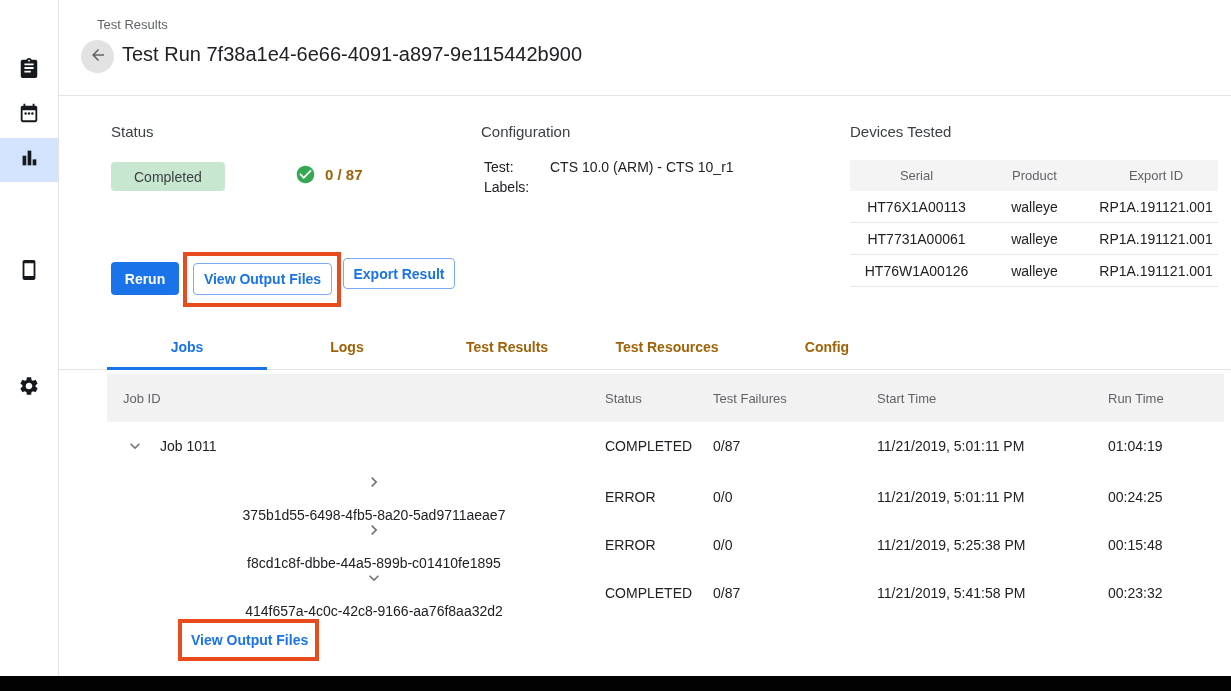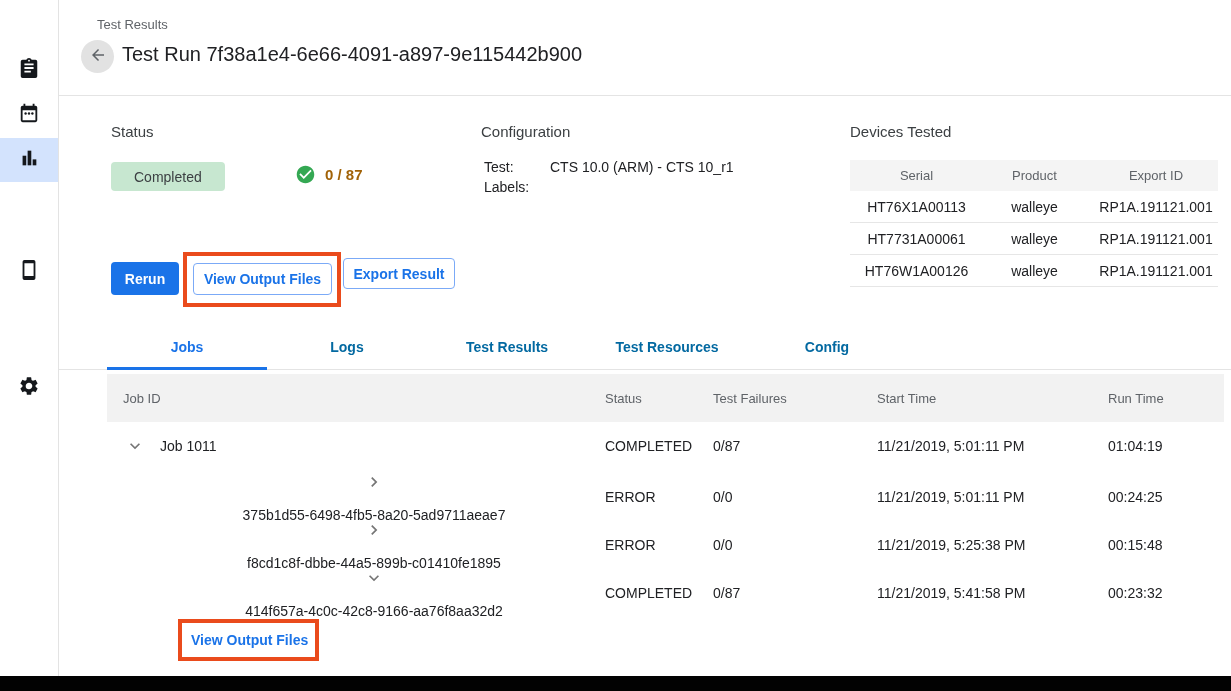--- a/index.html
+++ b/index.html
@@ -50,21 +50,21 @@
   .btn-outline { background:#fff; color:#1a73e8; border:1px solid #7baaf7; }
   .btn-vof { position:absolute; left:193px; top:263px; width:139px; height:32px; }
   .btn-export { position:absolute; left:343px; top:258px; width:112px; height:31px; }
   .annotation-box { position:absolute; border:4px solid #ea4b1c; background:transparent; pointer-events:none; }
   .annot-1 { left:183px; top:252px; width:158px; height:55px; }
   .annot-2 { left:178px; top:619px; width:141px; height:42px; }
 
   
   .tabs { position:absolute; left:107px; top:325px; height:44px; display:flex; }
   .tab { width:160px; text-align:center; line-height:44px; font-size:14px; font-weight:700;
-         color:#0369a1; cursor:pointer; }
+         color:#a16207; cursor:pointer; }
   .tab.active { color:#1a73e8; }
   .tab-underline { position:absolute; left:107px; top:367px; width:160px; height:3px; background:#1a73e8; }
   .tabs-divider { position:absolute; left:59px; right:0; top:369px; height:1px; background:#e4e4e4; }
 
   
   .jobs-grid { display:grid; grid-template-columns:482px 108px 164px 231px 1fr;
                align-items:center; padding-left:16px; width:1117px; }
   .jobs-head { position:absolute; left:107px; top:374px; height:48px; background:#f2f2f2;
                font-size:13px; color:#5f6368; }
   .job-row { position:absolute; left:107px; height:48px; font-size:14px; color:#202124; cursor:pointer; }

